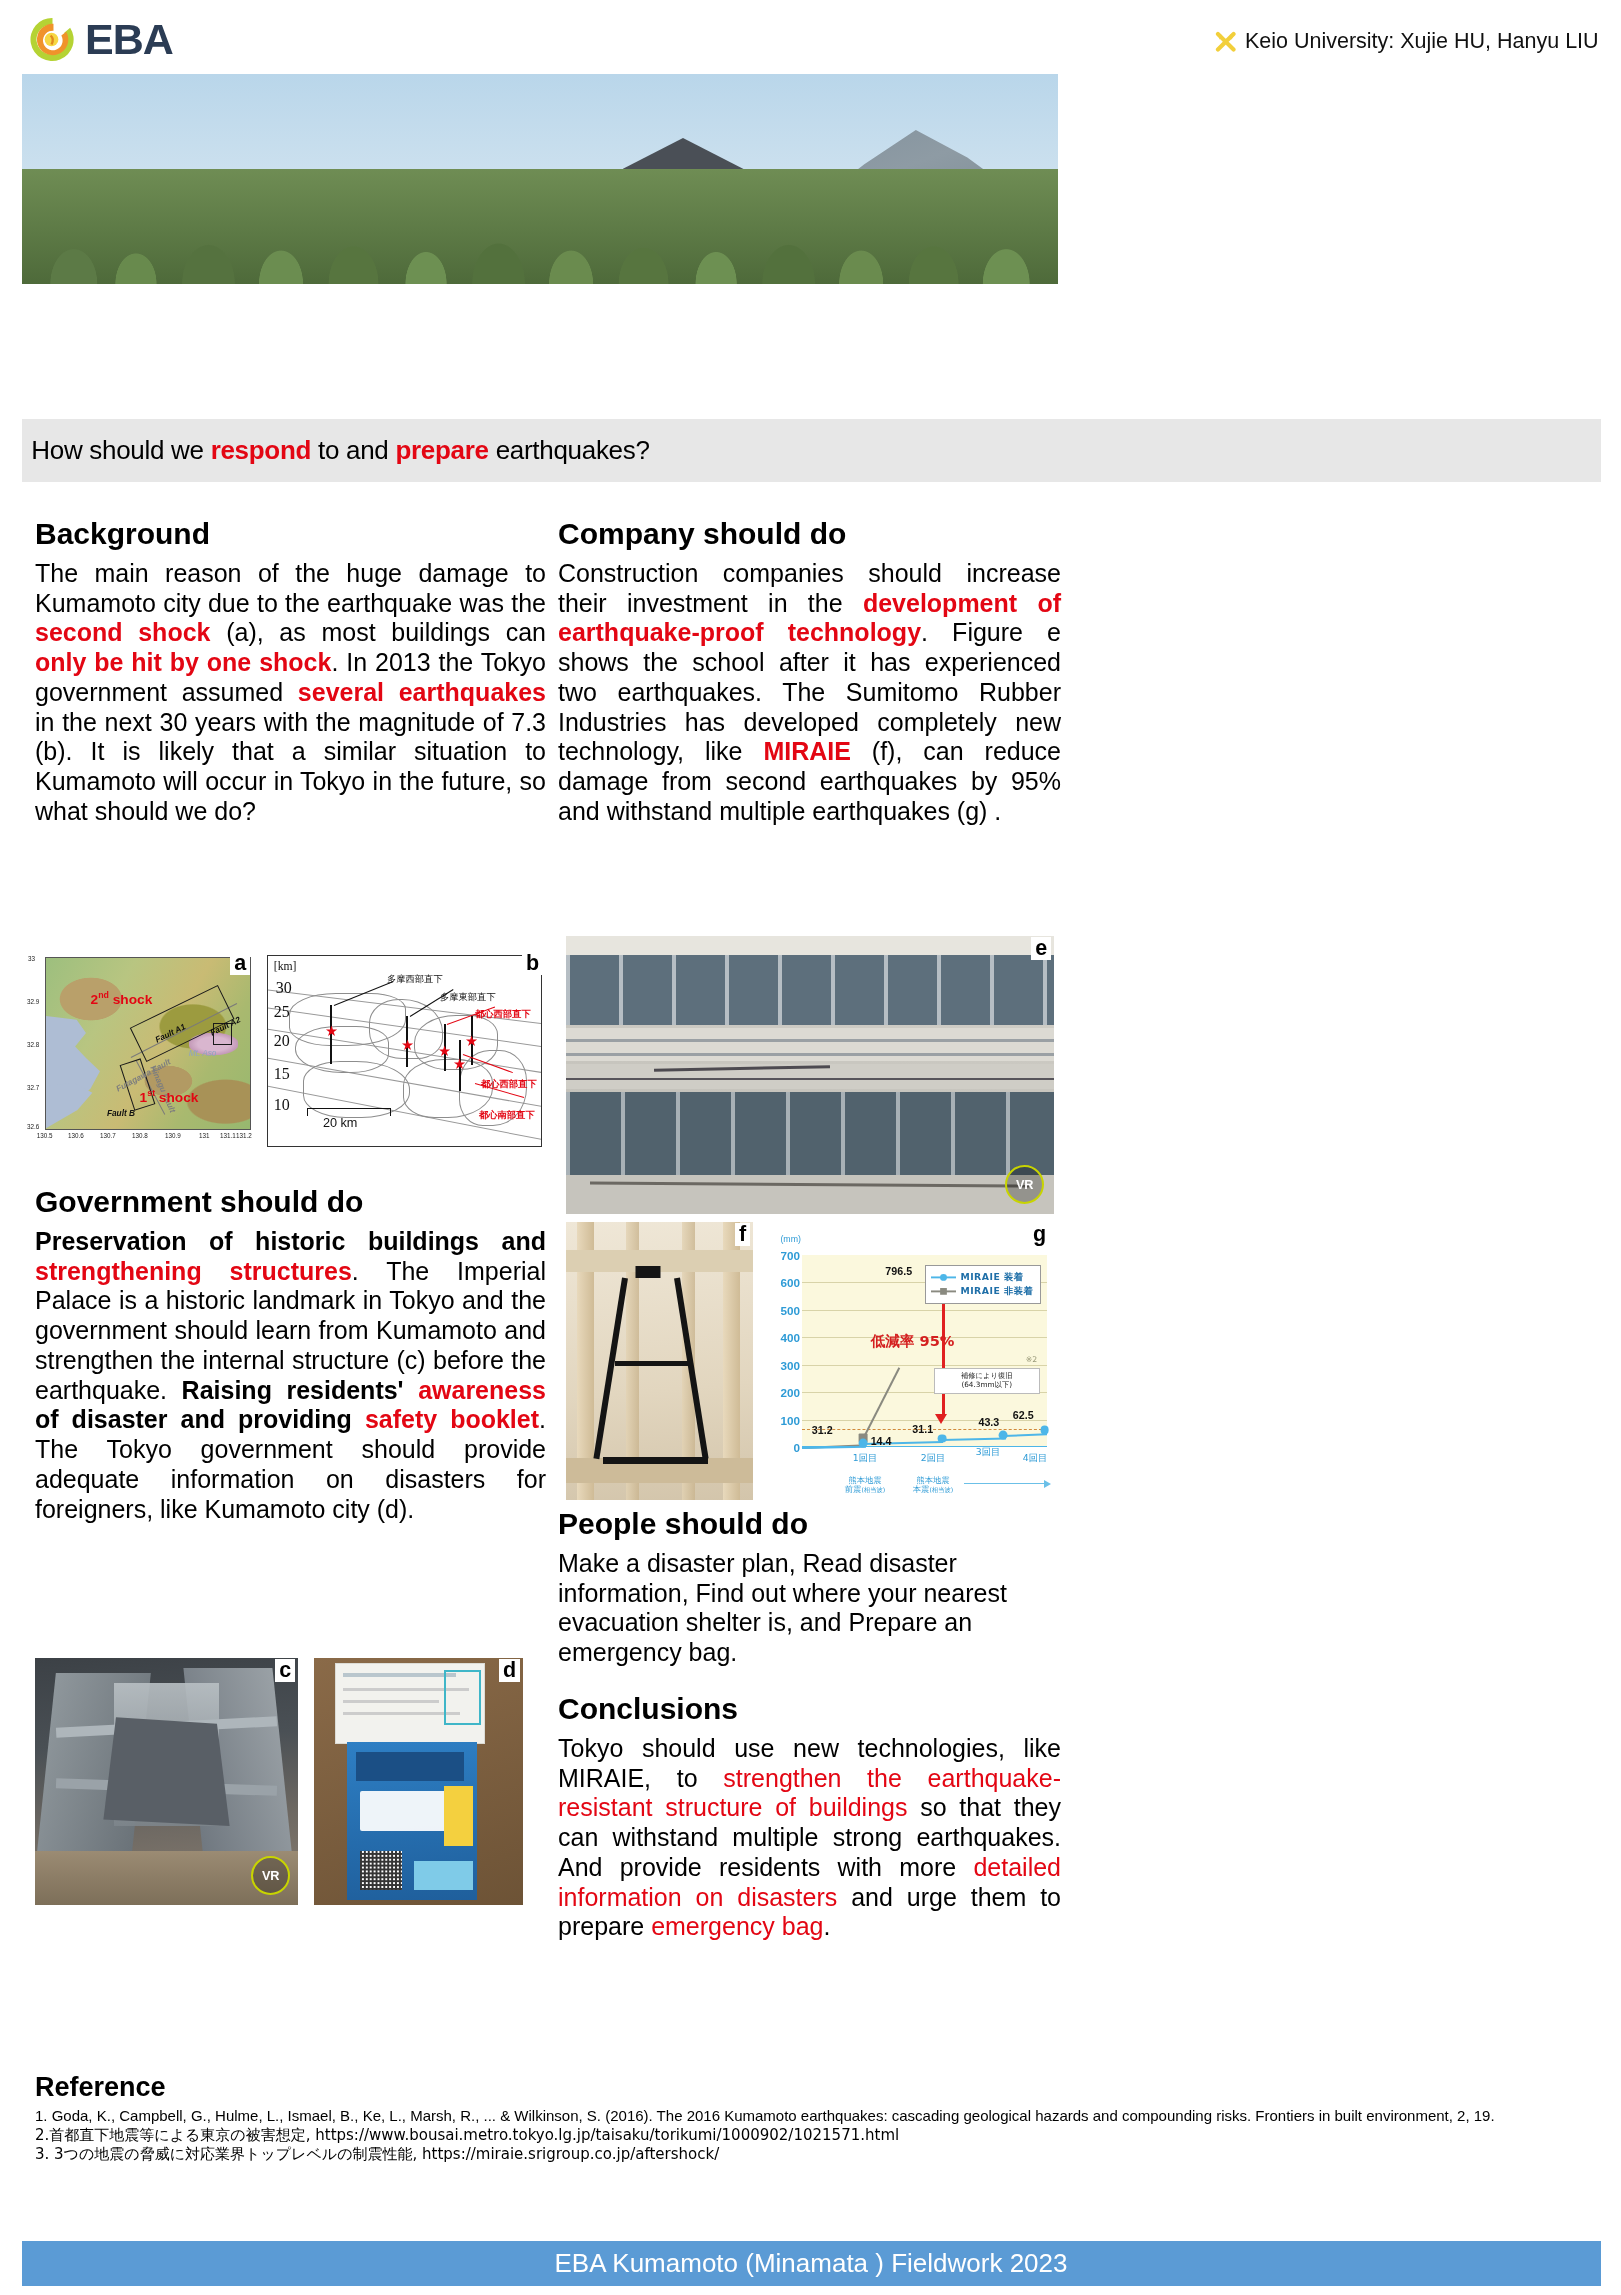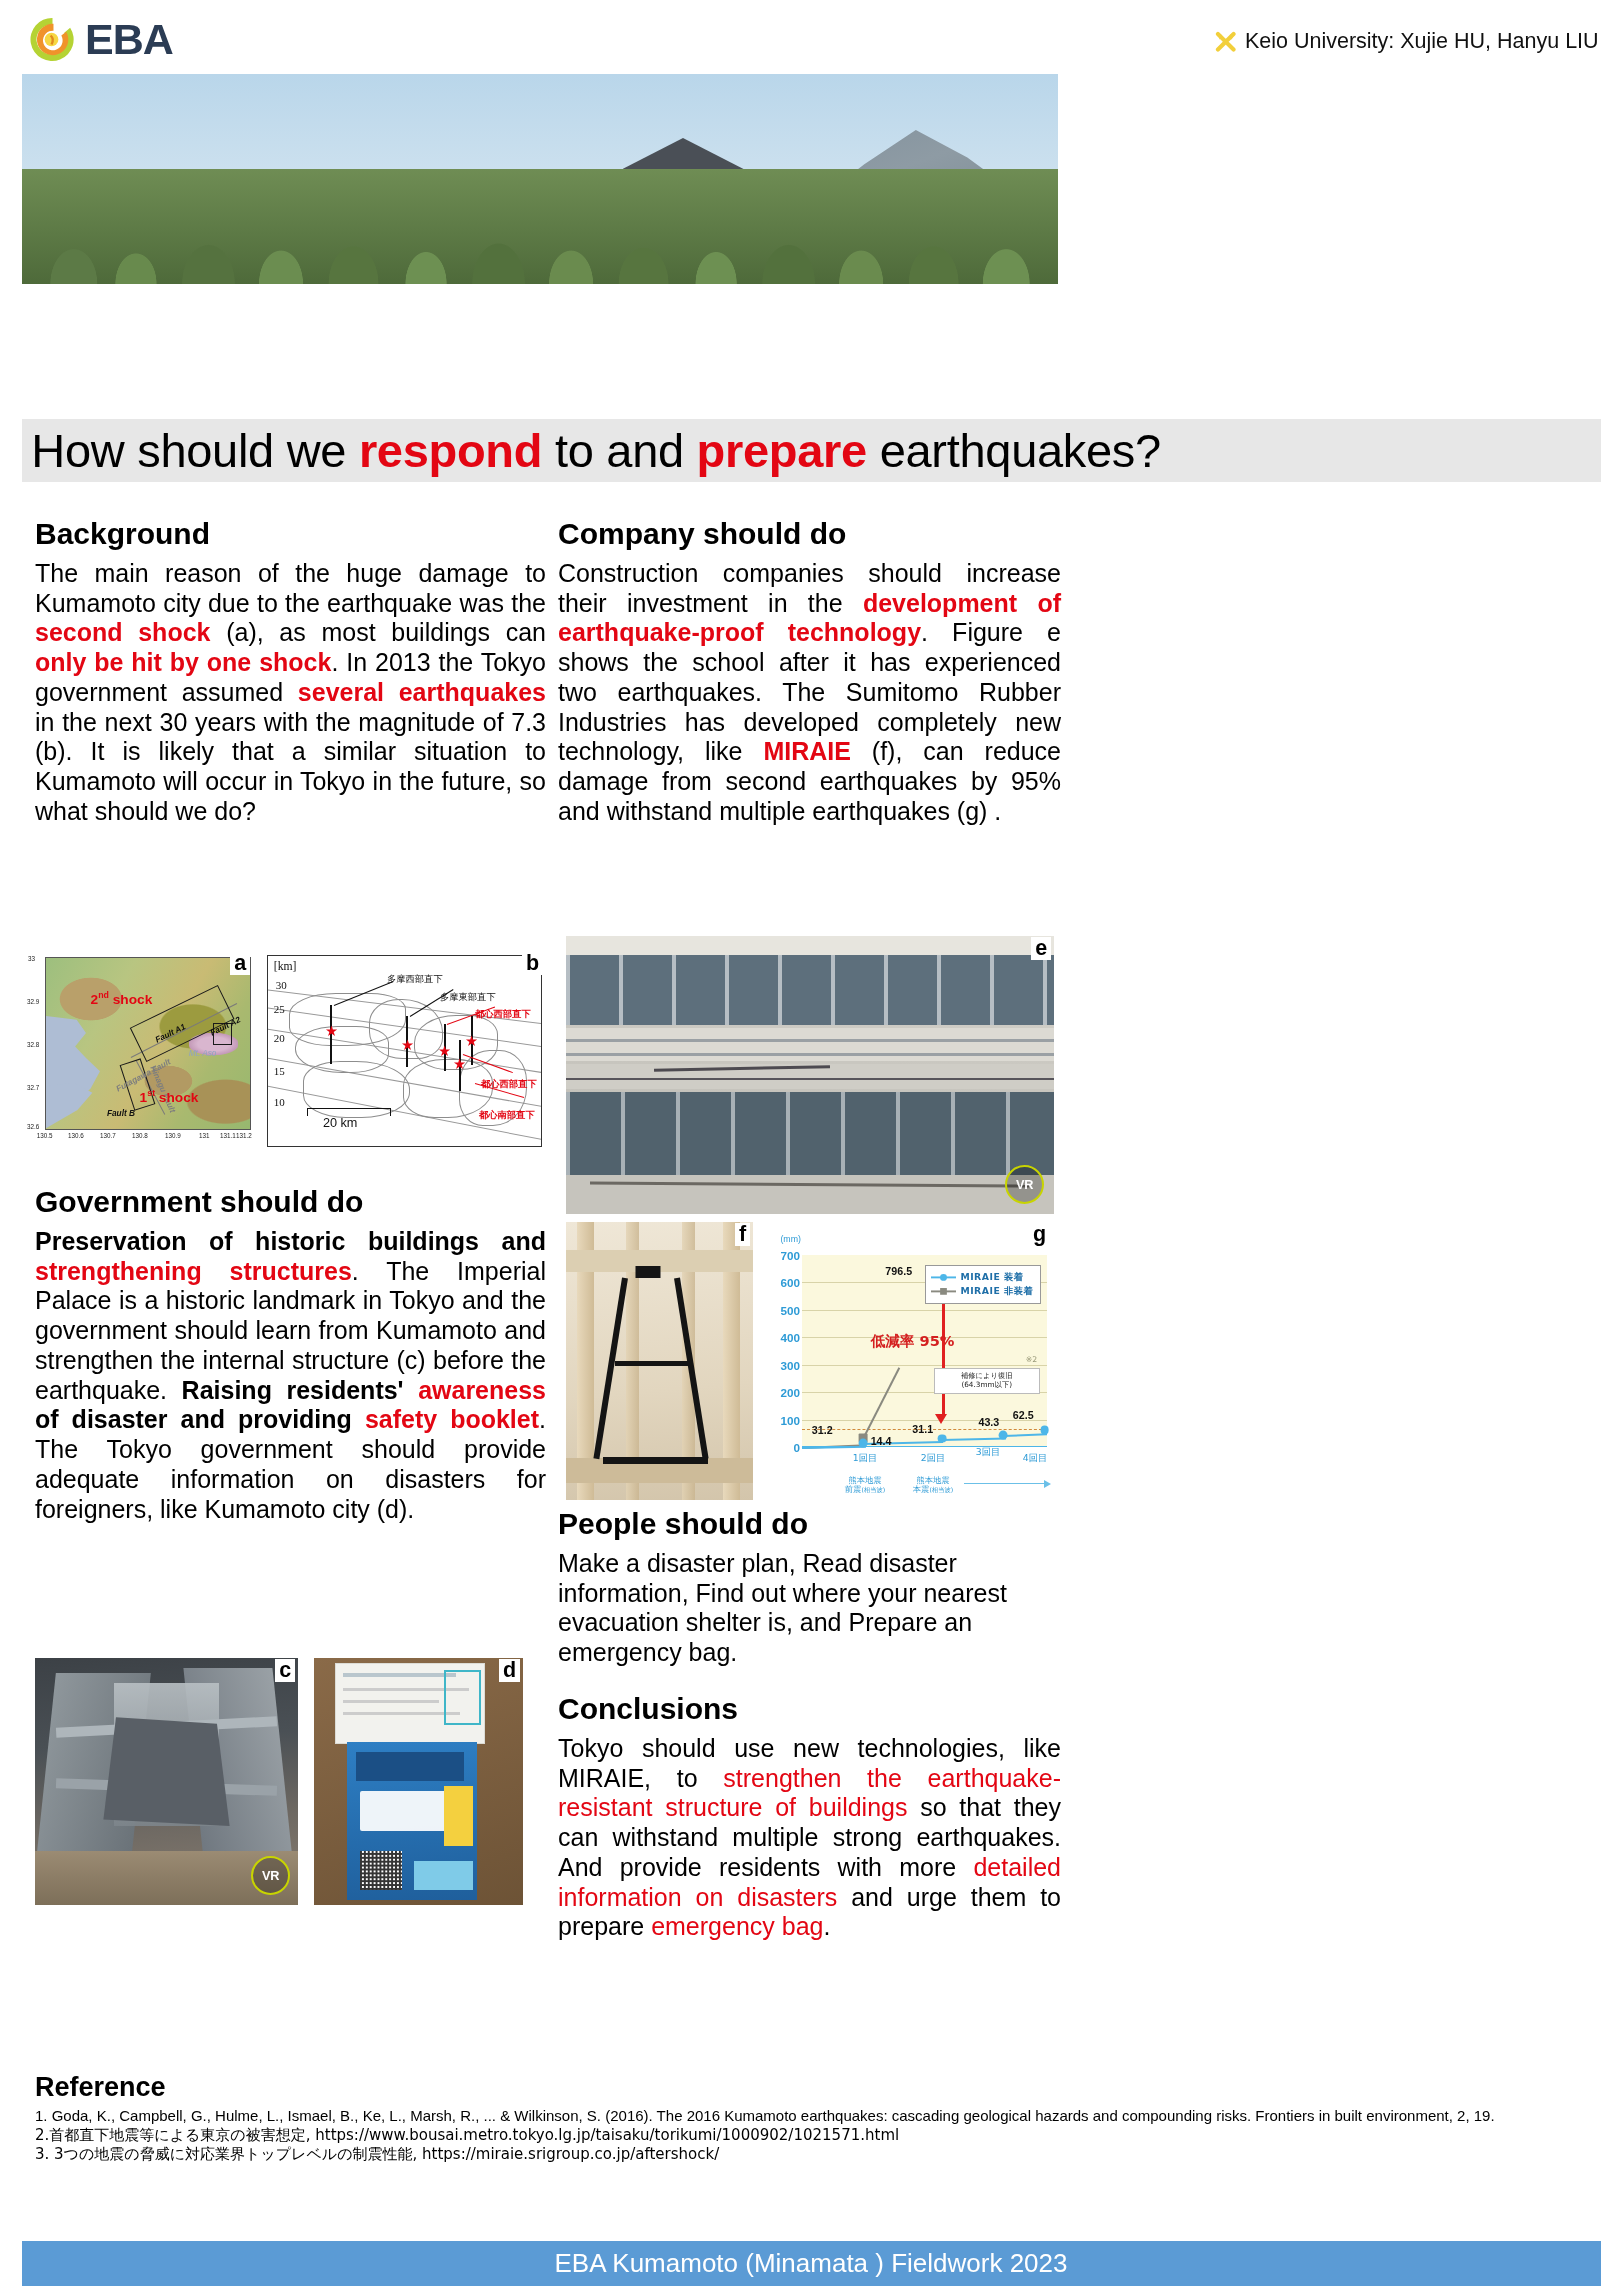--- a/index.html
+++ b/index.html
@@ -57,21 +57,21 @@
       radial-gradient(ellipse 35px 53px at 88% 100%, #57753f 0 70%, transparent 72%),
       radial-gradient(ellipse 33px 49px at 95% 100%, #6d9052 0 70%, transparent 72%),
       linear-gradient(#6f8d54, #4e6a3a);
   }
 
   
   .title-bar {
     position:absolute; left:21.5px; top:419px; width:1579px; height:63px;
     background:#e7e7e7; display:flex; align-items:center; padding-left:9.8px;
   }
-  .title-text { font-size:47px; font-weight:400; letter-spacing:-0.3px; }
+  .title-text { font-size:26px; font-weight:400; letter-spacing:-0.3px; }
   .title-text .hl { color:#e30613; font-weight:bold; }
 
   
   .col { position:absolute; top:517px; }
   .col-left  { left:35px;  width:511px; }
   .col-right { left:558px; width:503px; }
   h2.sec { font-size:30px; font-weight:bold; margin-bottom:7.8px; }
   p.body {
     font-size:25px; line-height:1.19; text-align:justify;
     text-justify:inter-word; margin-bottom:0;
@@ -110,21 +110,21 @@
   .fault-box { position:absolute; border:1.6px solid #1a1a1a; }
   .fault-label { position:absolute; font-size:8.3px; font-weight:bold; font-style:italic; color:#111; white-space:nowrap; }
   .fault-line { position:absolute; background:#7a7a7a; }
   .shock-lbl { position:absolute; color:#e30613; font-weight:bold; font-size:13.7px; white-space:nowrap; }
   .shock-lbl sup { font-size:8.8px; }
   .axl { position:absolute; font-size:6.3px; color:#222; white-space:nowrap; }
 
   
   #fig-b { left:261px; top:951px; width:285px; height:200px; }
   .mapb-frame { position:absolute; left:5.9px; top:3.9px; right:3.9px; bottom:3.9px; border:1px solid #333; background:#fff; overflow:hidden;}
-  .depth-lbl { position:absolute; font-size:11px; font-family:"Liberation Serif", serif; color:#111; }
+  .depth-lbl { position:absolute; font-size:16px; font-family:"Liberation Serif", serif; color:#111; }
   .jp { font-family:"DejaVu Sans", sans-serif; }
   .jp-lbl { position:absolute; font-size:9.3px; color:#111; white-space:nowrap; }
   .jp-lbl.red { color:#e30613; font-weight:bold;margin-top:9px; }
   .star { position:absolute; color:#e30613; font-size:14.6px; line-height:1; }
   .vbar { position:absolute; width:2.4px; background:#111; }
   .arrowline { position:absolute; height:1px; background:#e30613; transform-origin:left center; }
   .arrowline.k { background:#111; }
   .contour { position:absolute; height:1px; background:#999; transform-origin:left center; }
   .coast { position:absolute; border:1px solid #8d8d8d; border-radius:40% 30% 50% 35%; }
   .scalebar { position:absolute; border-left:1.5px solid #111; border-right:1.5px solid #111; border-top:1.5px solid #111; }

